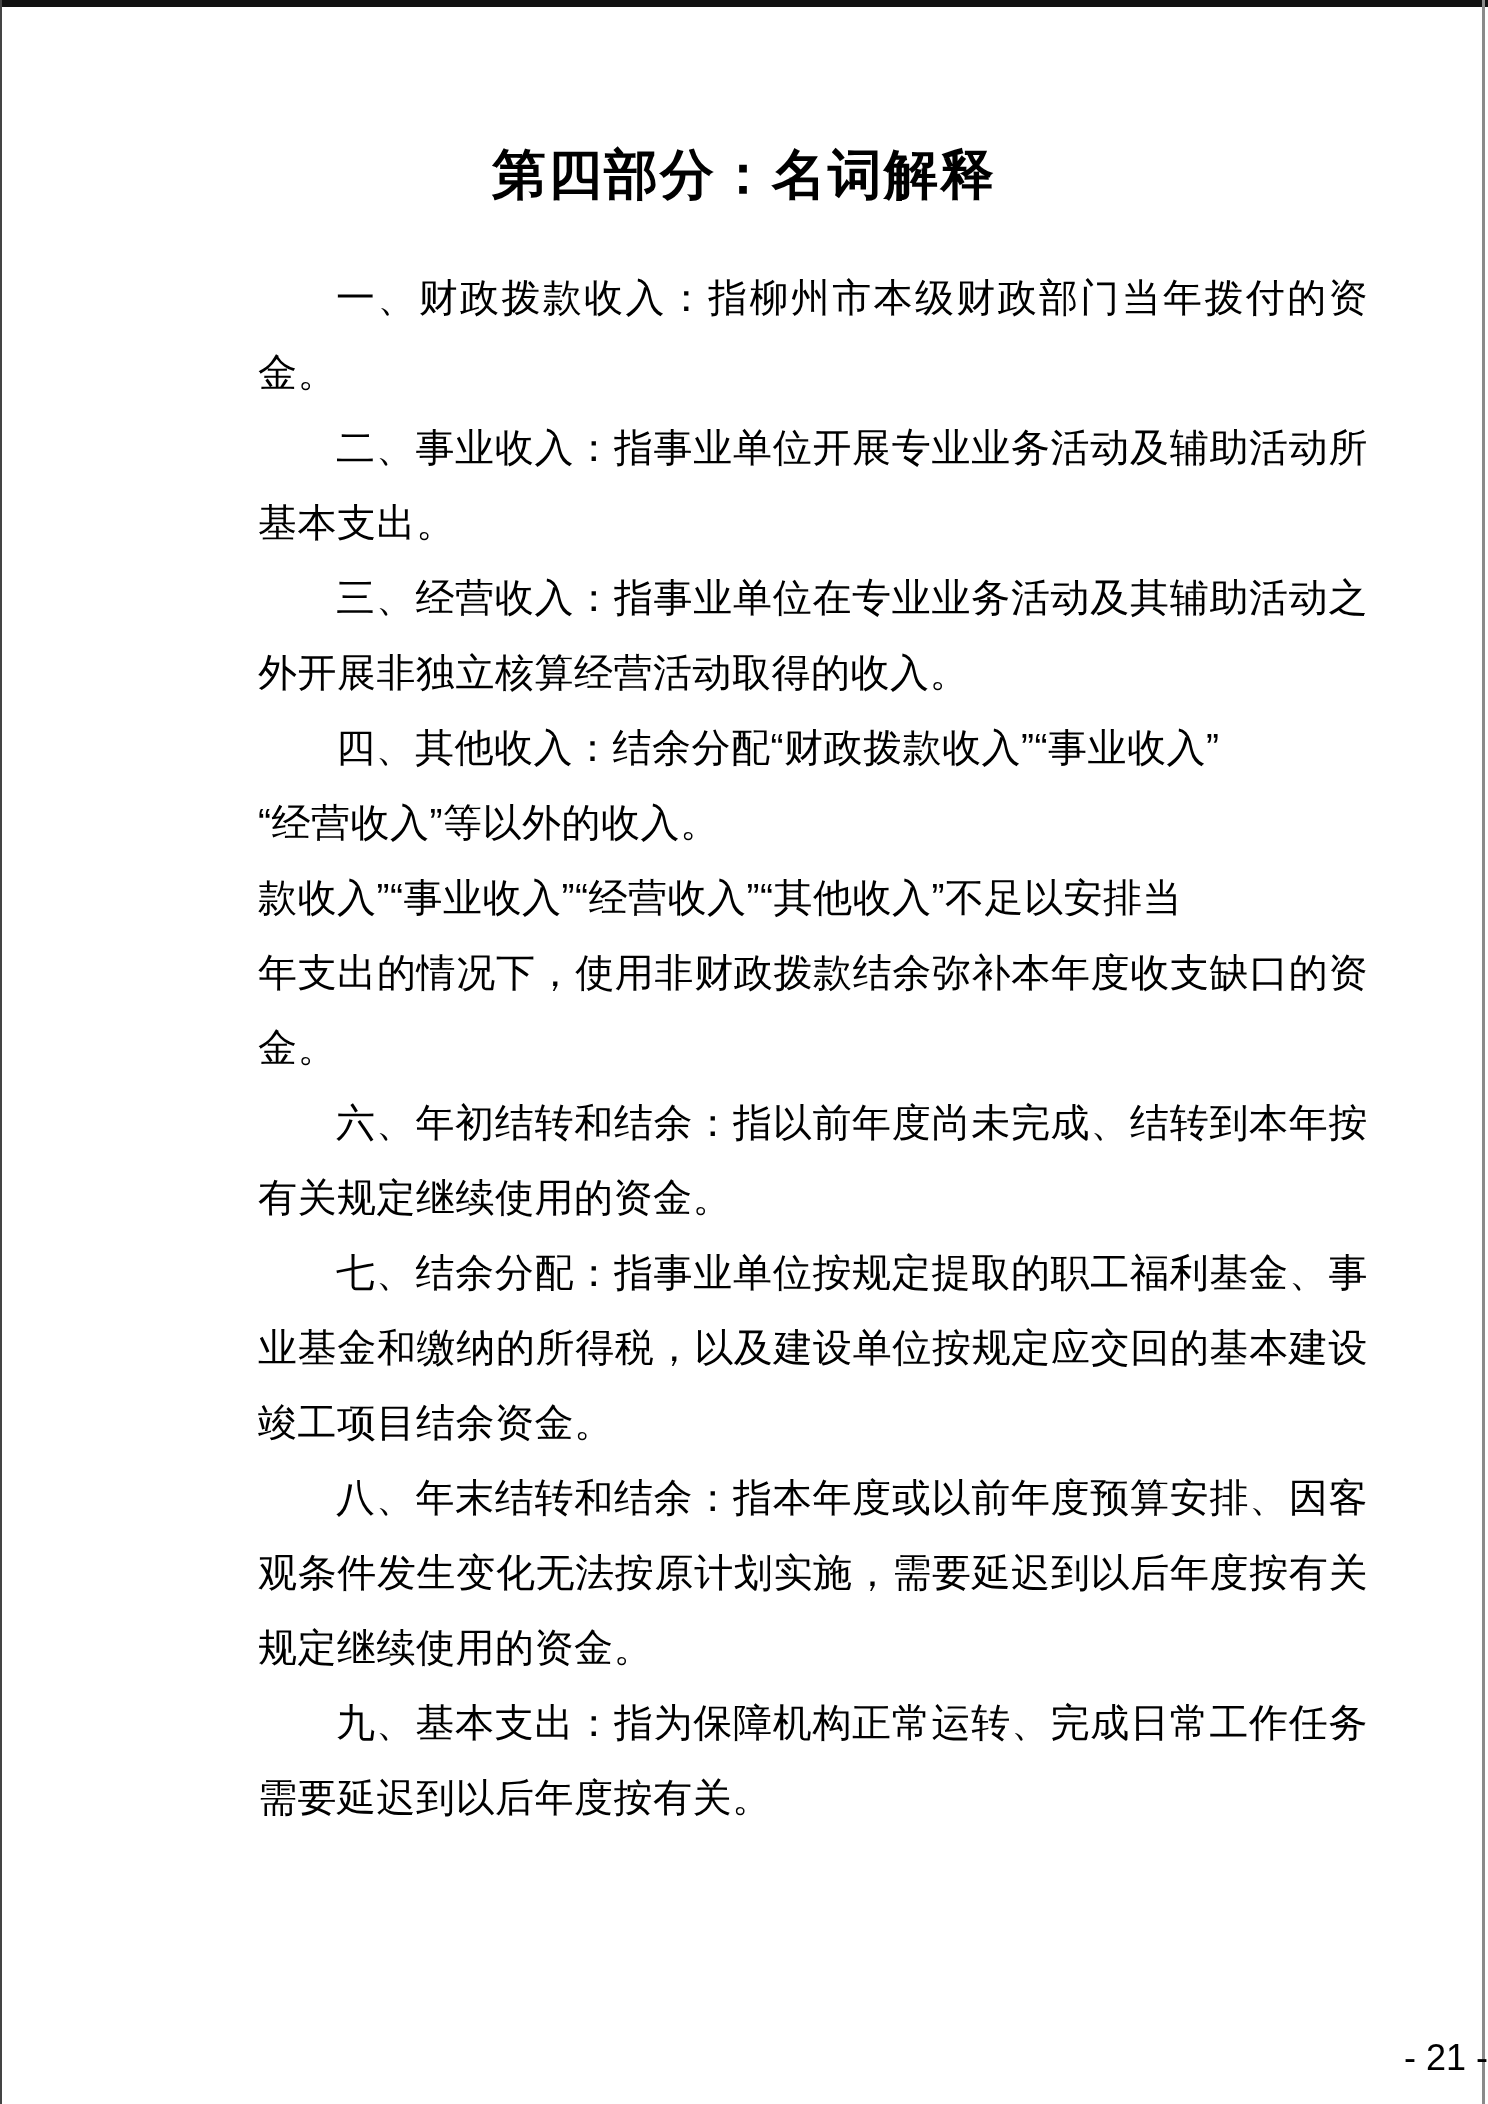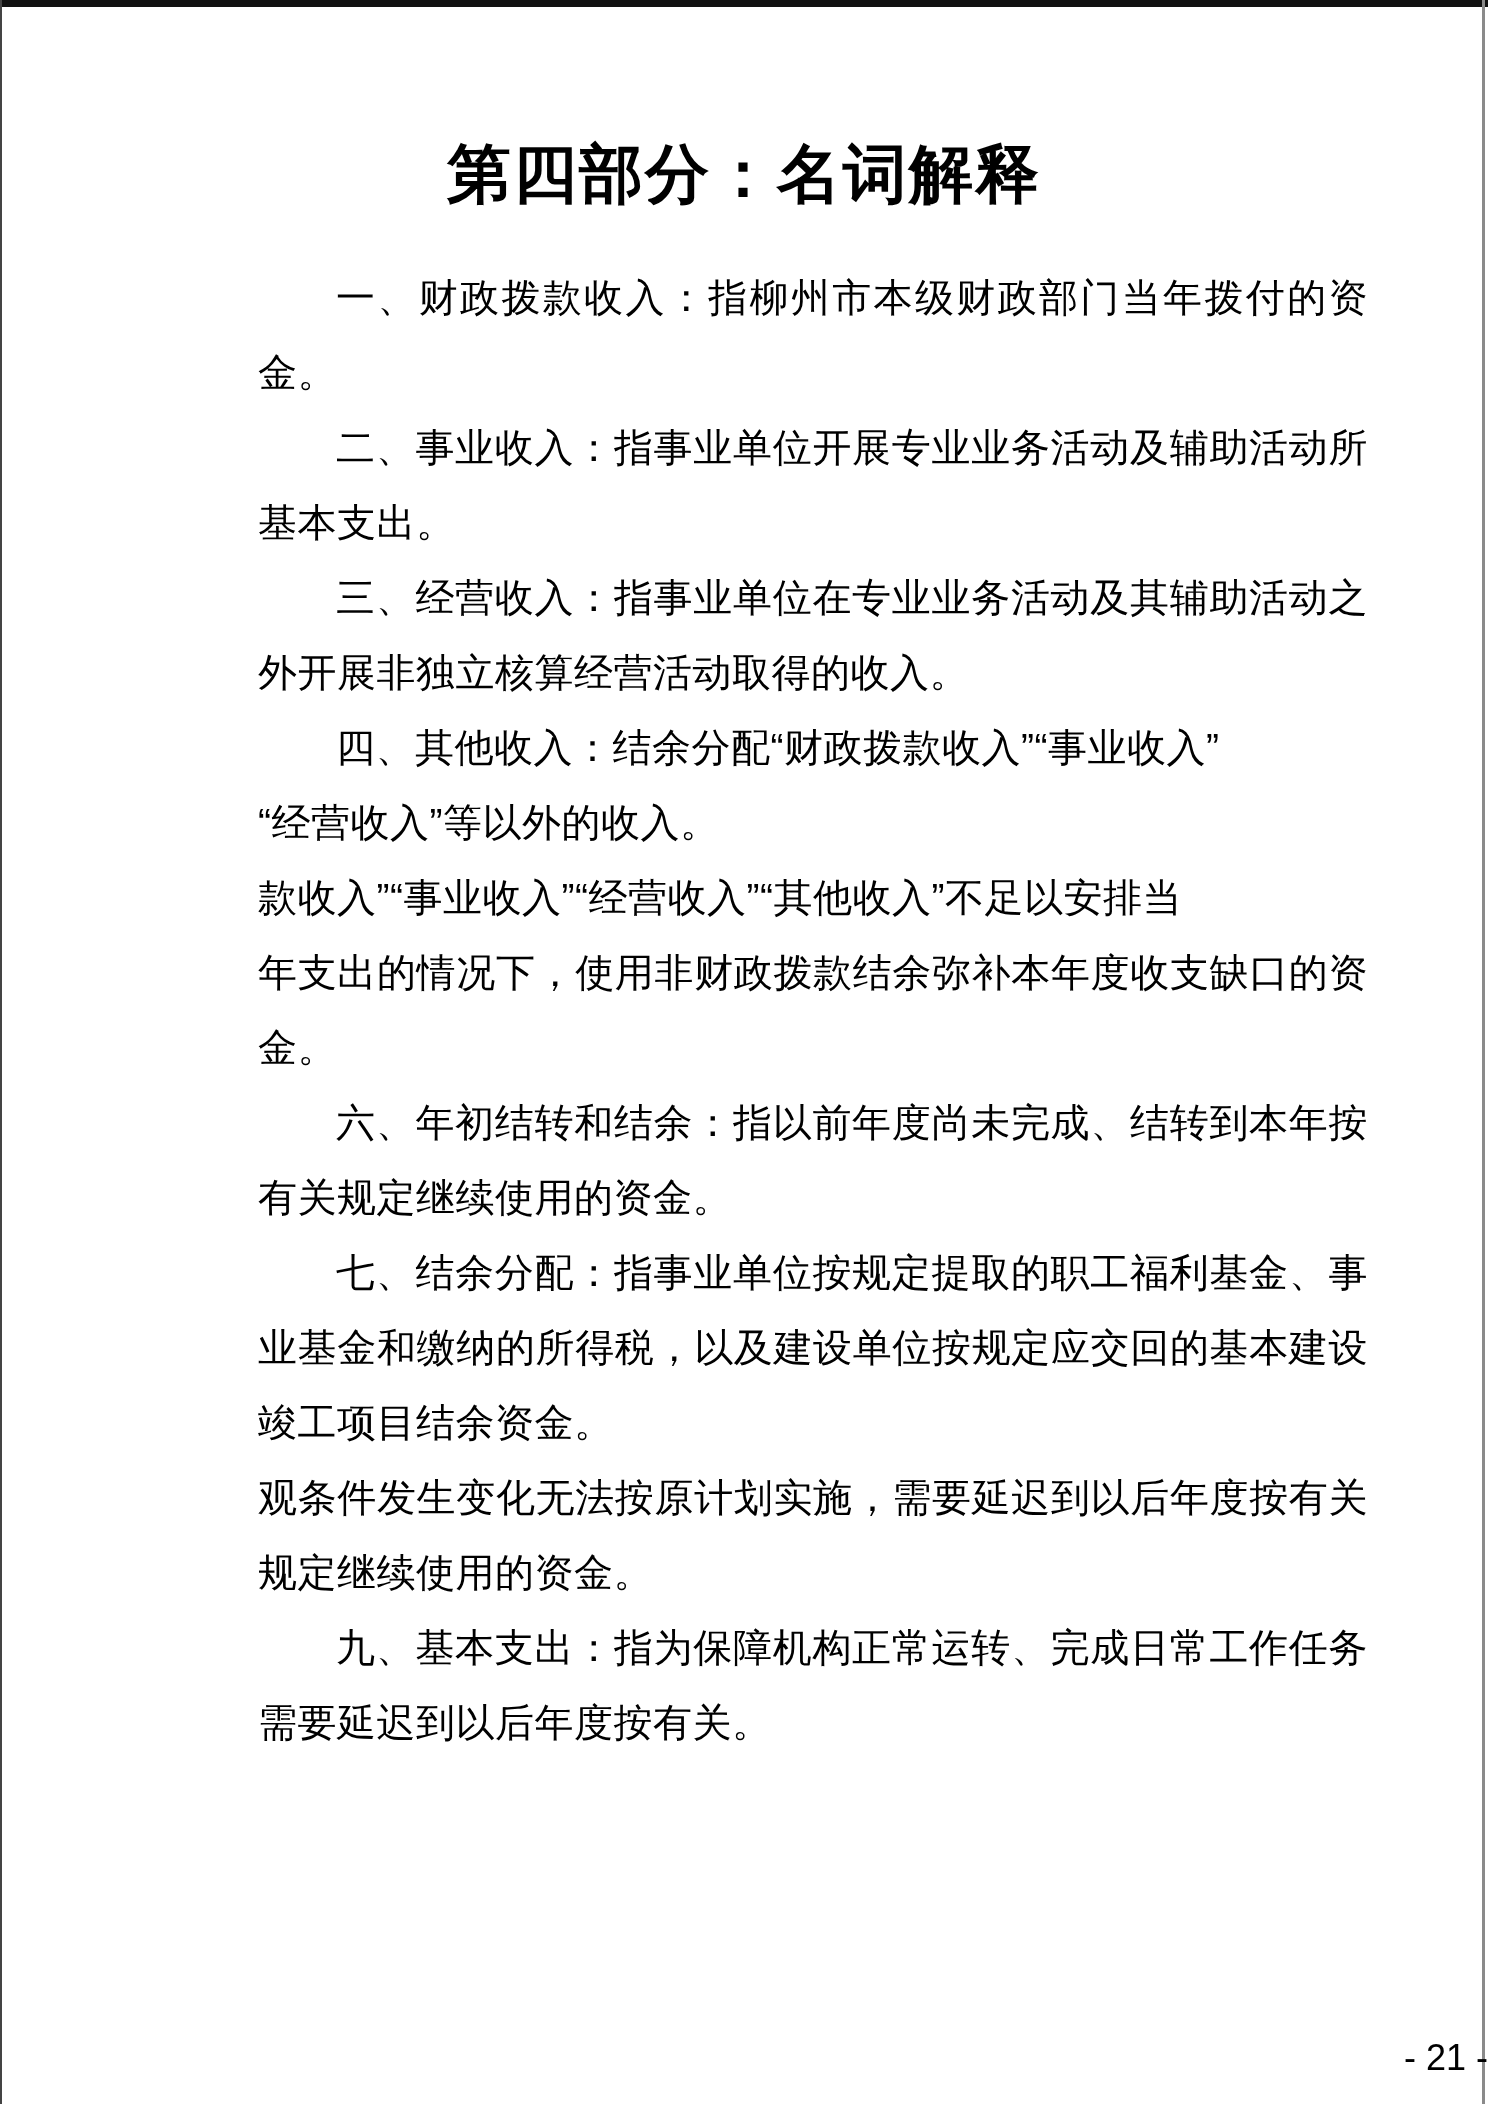--- a/index.html
+++ b/index.html
@@ -39,21 +39,21 @@
     height: 100%;
     background: #8a8a8a;
   }
   .title {
     position: absolute;
     top: 142px;
     left: 0;
     right: 0;
     margin: 0;
     text-align: center;
-    font-size: 64px;
+    font-size: 54px;
     line-height: 64px;
     font-weight: bold;
     letter-spacing: 2px;
   }
   .content {
     position: absolute;
     top: 260px;
     left: 210px;
     width: 1110px;
     margin-left: 48px;
@@ -104,20 +104,21 @@
       <div class="line indent">四、其他收入：结余分配“财政拨款收入”“事业收入”</div>
       <div class="line">“经营收入”等以外的收入。</div>
       <div class="line">款收入”“事业收入”“经营收入”“其他收入”不足以安排当</div>
       <div class="line fill">年支出的情况下，使用非财政拨款结余弥补本年度收支缺口的资</div>
       <div class="line">金。</div>
       <div class="line indent fill">六、年初结转和结余：指以前年度尚未完成、结转到本年按</div>
       <div class="line">有关规定继续使用的资金。</div>
       <div class="line indent fill">七、结余分配：指事业单位按规定提取的职工福利基金、事</div>
       <div class="line fill">业基金和缴纳的所得税，以及建设单位按规定应交回的基本建设</div>
       <div class="line">竣工项目结余资金。</div>
+      <div class="line indent fill">八、年末结转和结余：指本年度或以前年度预算安排、因客</div>
       <div class="line fill">观条件发生变化无法按原计划实施，需要延迟到以后年度按有关</div>
       <div class="line">规定继续使用的资金。</div>
       <div class="line indent fill">九、基本支出：指为保障机构正常运转、完成日常工作任务</div>
       <div class="line">需要延迟到以后年度按有关。</div>
     </div>
 
   <div class="page-number">- 21 -</div>
 </div>
 
 </body></html>

